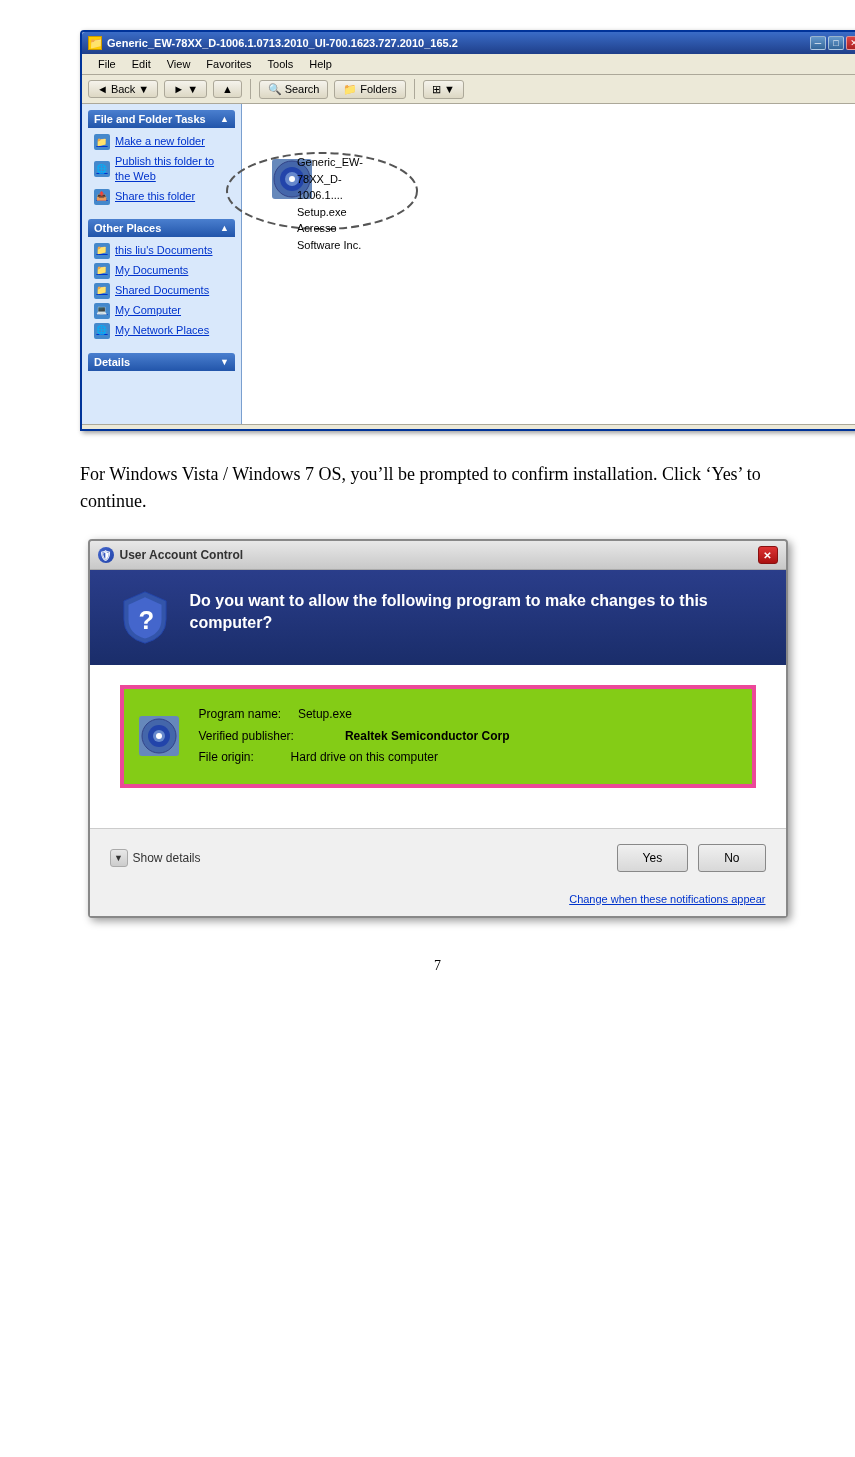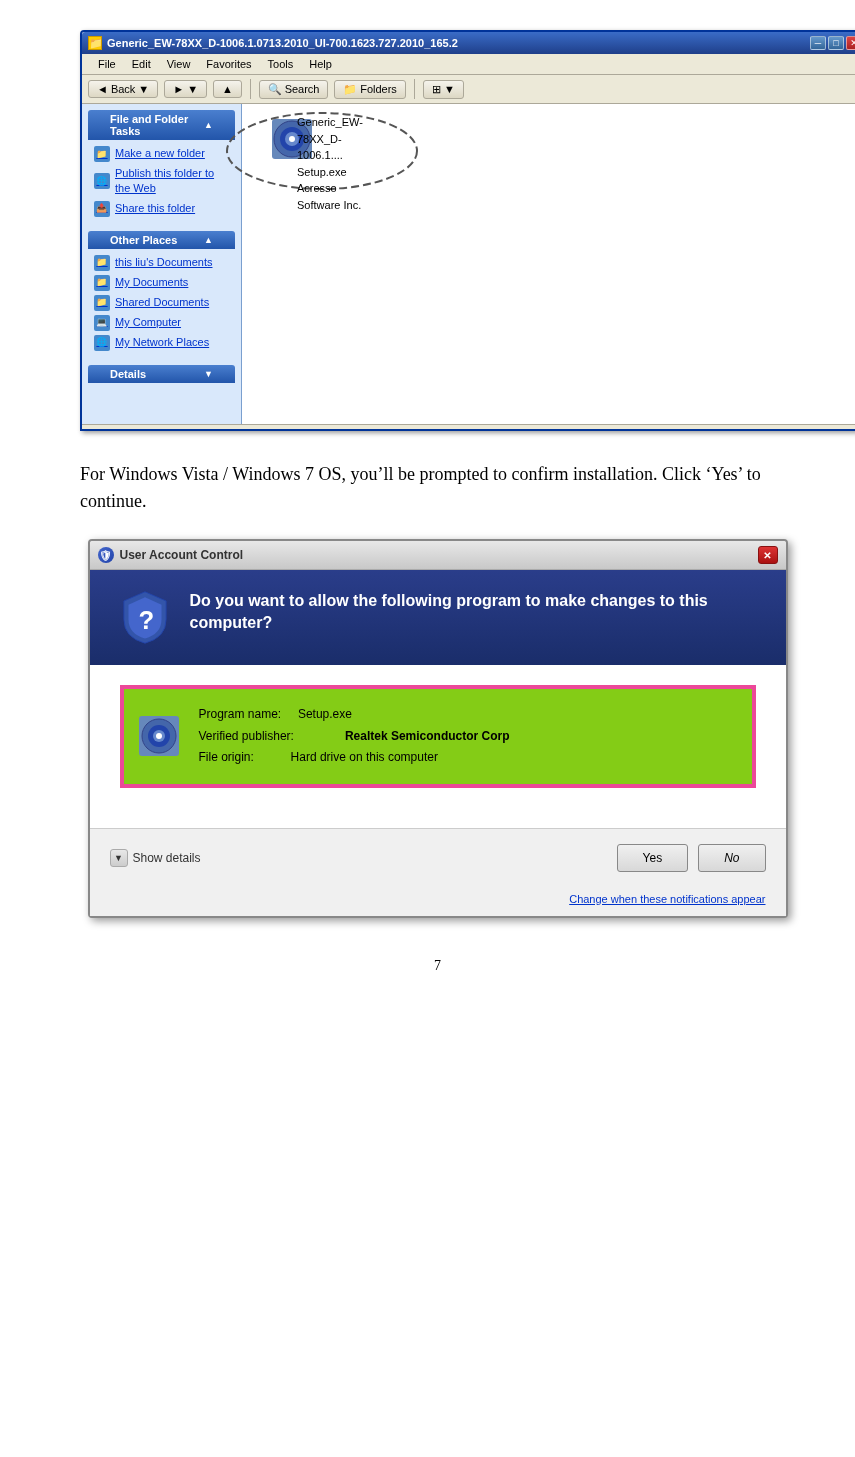--- a/index.html
+++ b/index.html
@@ -139,21 +139,21 @@
 
     .xp-sidebar-section {
       margin-bottom: 8px;
     }
 
     .xp-sidebar-header {
       background: linear-gradient(to bottom, #4a7fcf, #2255aa);
       color: white;
       font-weight: bold;
       font-size: 11px;
-      padding: 3px 22px;
+      padding: 3px 6px;
       display: flex;
       align-items: center;
       justify-content: space-between;
       border-radius: 3px 3px 0 0;
     }
 
     .xp-sidebar-header-arrow {
       font-size: 9px;
     }
 
@@ -386,21 +386,20 @@
       cursor: pointer;
     }
 
     .vista-no-btn {
       padding: 6px 25px;
       background: linear-gradient(to bottom, #f0f0f0, #d8d8d8);
       border: 1px solid #888;
       border-radius: 3px;
       font-size: 12px;
       cursor: pointer;
-      font-style: italic;
     }
 
     .vista-change-link {
       text-align: right;
       padding: 5px 20px 10px;
       background: #f0f0f0;
     }
 
     .vista-change-link a {
       color: #0033cc;
@@ -546,21 +545,21 @@
         <div class="xp-sidebar-section">
           <div class="xp-sidebar-header">
             <span>Details</span>
             <span class="xp-sidebar-header-arrow">▼</span>
           </div>
         </div>
       </div>
 
       <div class="xp-main-content">
         
-        <div style="position: relative; display: inline-block;">
+        <div style="position: relative; display: inline-block; margin-top: 40px;">
           <div class="xp-file-item">
             <div class="xp-file-icon">
 
               <svg width="38" height="38" viewBox="0 0 38 38">
                 <circle cx="19" cy="19" r="18" fill="#4466aa" stroke="#334488" stroke-width="1"></circle>
                 <circle cx="19" cy="19" r="12" fill="#2244aa"></circle>
                 <circle cx="19" cy="19" r="7" fill="#6688cc"></circle>
                 <circle cx="19" cy="19" r="3" fill="white"></circle>
               </svg>
             </div>

